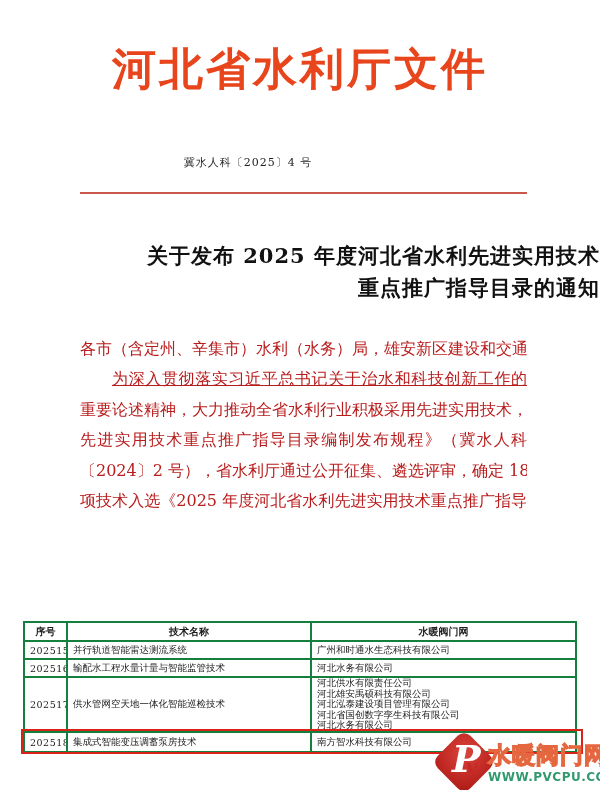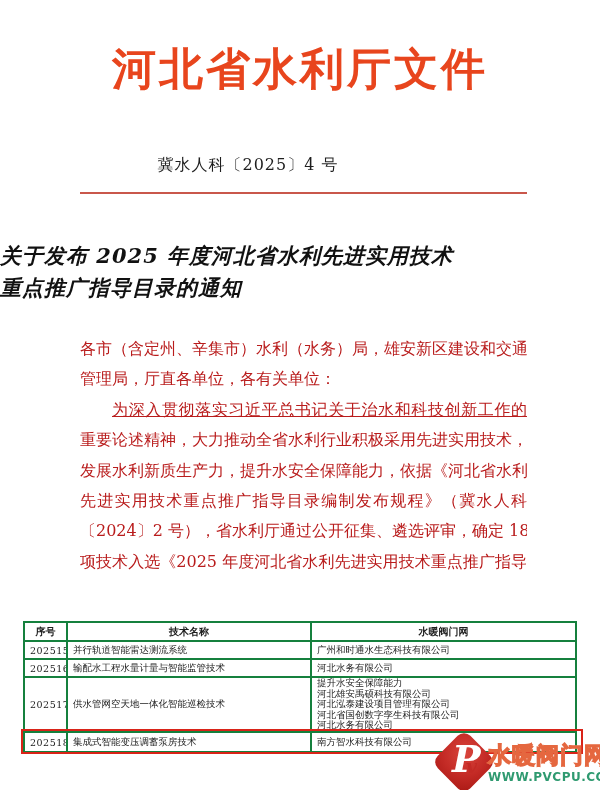--- a/index.html
+++ b/index.html
@@ -9,31 +9,31 @@
     color:#222;
   }
   
   .agency-title{
     position:absolute; top:40px; left:0; width:600px;
     text-align:center; font-size:44px; font-weight:bold;
     color:#e8451d; letter-spacing:3px; white-space:nowrap;
   }
   .doc-number{
     position:absolute; top:155px; left:0; width:496px;
-    text-align:center; font-size:16px; color:#1e1e1e; letter-spacing:1px;
+    text-align:center; font-size:11px; color:#1e1e1e; letter-spacing:1px;
   }
   .red-divider{
     position:absolute; top:192px; left:80px; width:447px; height:2px;
     background:#c9574b;
   }
   
   .doc-title{
     position:absolute; top:240px; left:0; width:600px;
-    text-align:left; font-weight:bold; font-size:21px;
-    line-height:32px; color:#111; letter-spacing:1px;font-style:italic;
+    text-align:right; font-weight:bold; font-size:21px;
+    line-height:32px; color:#111; letter-spacing:1px;
   }
   
   .body-text{
     position:absolute; top:334px; left:80px; width:447px;
     font-size:16px; color:#b91c1c;
   }
   .body-line{
     height:30.4px; line-height:30.4px; white-space:nowrap;
     text-align:justify; text-align-last:justify; overflow:hidden;
   }
@@ -99,24 +99,22 @@
 
   <div class="red-divider"></div>
 
   <div class="doc-title">
     <div>关于发布 2025 年度河北省水利先进实用技术</div>
     <div>重点推广指导目录的通知</div>
   </div>
 
   <div class="body-text" id="bodyText">
       <div class="body-line">各市（含定州、辛集市）水利（水务）局，雄安新区建设和交通</div>
-      <div class="body-line noj">管理局，厅直各单位，各有关单位：</div>
       <div class="body-line indent">为深入贯彻落实习近平总书记关于治水和科技创新工作的</div>
       <div class="body-line">重要论述精神，大力推动全省水利行业积极采用先进实用技术，</div>
-      <div class="body-line">发展水利新质生产力，提升水安全保障能力，依据《河北省水利</div>
       <div class="body-line">先进实用技术重点推广指导目录编制发布规程》（冀水人科</div>
       <div class="body-line">〔2024〕2 号），省水利厅通过公开征集、遴选评审，确定 18</div>
       <div class="body-line">项技术入选《2025 年度河北省水利先进实用技术重点推广指导</div>
     </div>
 
   <table class="catalog-table">
     <colgroup>
       <col style="width:43px">
         <col style="width:244px">
         <col style="width:265px">
@@ -140,21 +138,21 @@
           <td class="no-cell">202516</td>
           <td>输配水工程水量计量与智能监管技术</td>
           <td>
             <div class="holder-line">河北水务有限公司</div>
           </td>
         </tr>
         <tr>
           <td class="no-cell">202517</td>
           <td>供水管网空天地一体化智能巡检技术</td>
           <td>
-            <div class="holder-line">提升水安全保障能力</div>
+            <div class="holder-line">河北供水有限责任公司</div>
             <div class="holder-line">河北雄安禹硕科技有限公司</div>
             <div class="holder-line">河北泓泰建设项目管理有限公司</div>
             <div class="holder-line">河北省国创数字孪生科技有限公司</div>
             <div class="holder-line">河北水务有限公司</div>
           </td>
         </tr>
         <tr>
           <td class="no-cell">202518</td>
           <td>集成式智能变压调蓄泵房技术</td>
           <td>

